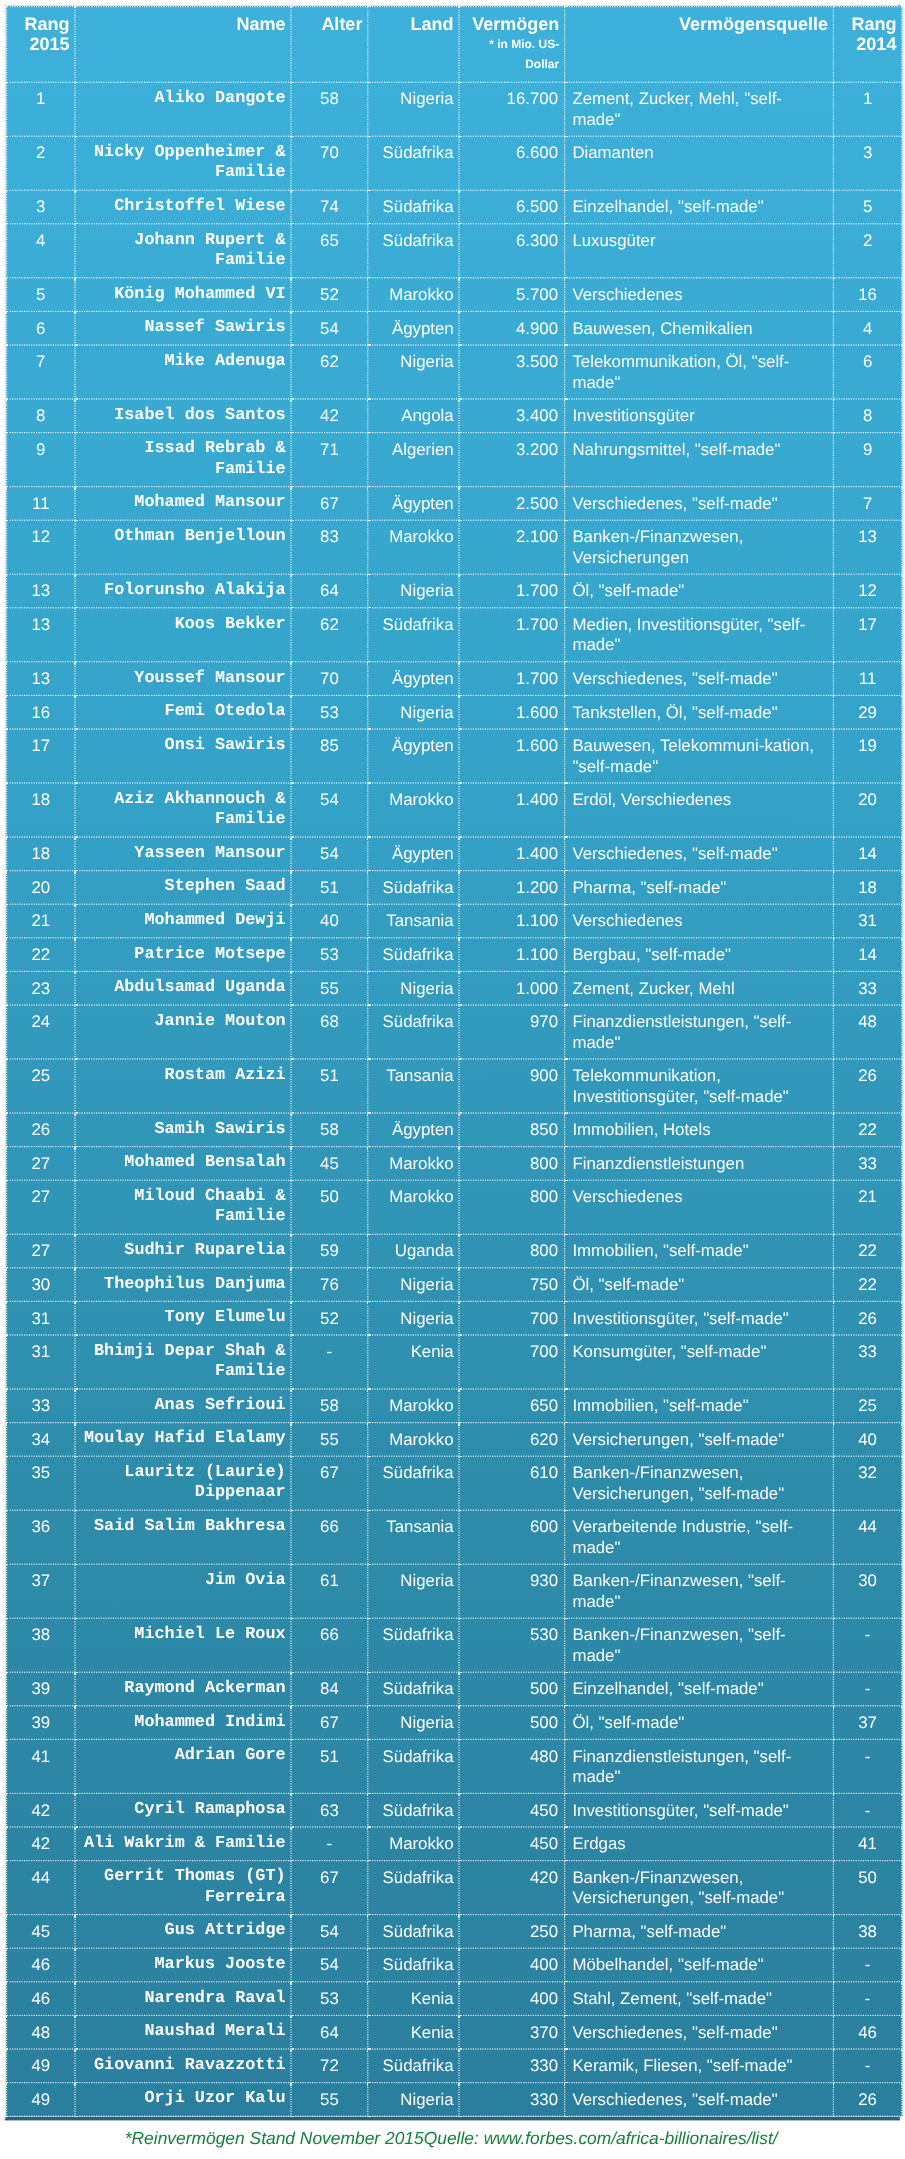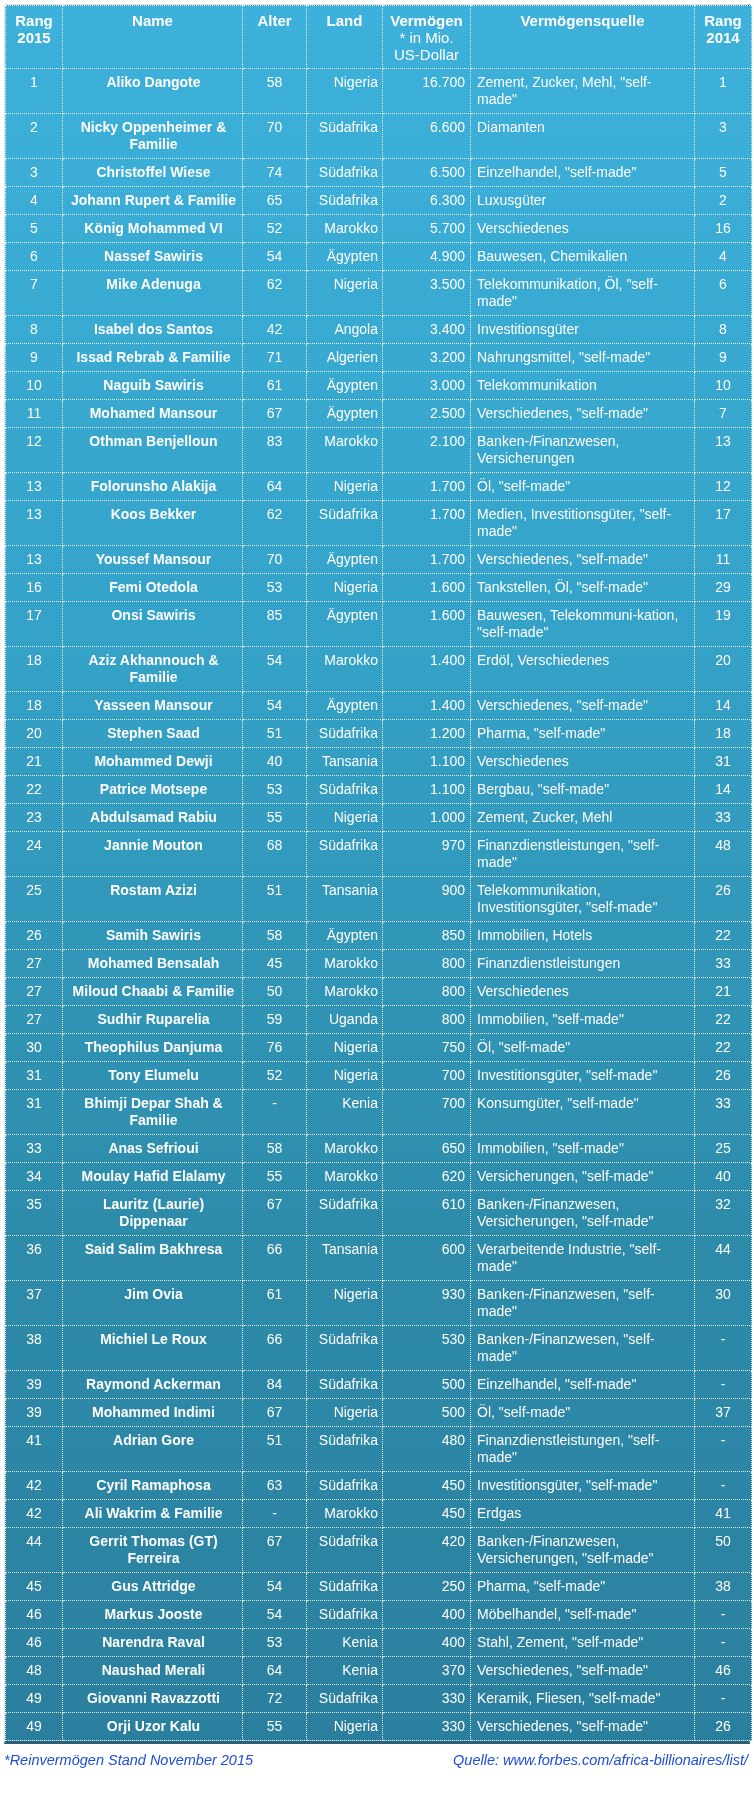--- a/index.html
+++ b/index.html
@@ -27,49 +27,49 @@
   th,td{
     border:1px dotted rgba(255,255,255,0.85);
     padding:5px 4px;
     vertical-align:top;
     overflow:hidden;
     word-wrap:break-word;
   }
   th{
     font-size:15px;
     font-weight:bold;
-    text-align:center;
+    text-align:right;
     vertical-align:top;
     padding-top:6px;
   }
   th .sublabel{
     display:block;
-    font-weight:normal;
-    font-size:15px;
+    font-weight:bold;
+    font-size:10px;
   }
   td.c-rang2015,td.c-alter,td.c-rang2014{text-align:center;}
-  td.c-name{font-weight:bold;text-align:center;padding-left:6px;}
+  td.c-name{font-weight:bold;text-align:right;padding-left:6px;font-family:Liberation Mono, monospace;}
   td.c-land{text-align:right;padding-left:6px;}
   td.c-vermoegen{text-align:right;padding-right:5px;margin-top:36px;}
   td.c-quelle{text-align:left;padding-left:6px;}
   col.w-rang2015{width:57px;}
   col.w-name{width:180px;}
   col.w-alter{width:64px;}
   col.w-land{width:76px;}
   col.w-vermoegen{width:88px;}
   col.w-quelle{width:224px;}
   col.w-rang2014{width:57px;}
   .footer{
     display:flex;
-    justify-content:space-between;
+    justify-content:center;
     align-items:flex-start;
     padding:8px 6px 0 4px;
     font-size:14.5px;
     font-style:italic;
-    color:#1d4ed8;
+    color:#15803d;
   }
 </style>
 </head>
 <body>
 
 <div class="table-wrap">
   <table class="billionaires">
     <colgroup>
       <col class="w-rang2015">
         <col class="w-name">
@@ -169,29 +169,20 @@
         <tr>
           <td class="c-rang2015">9</td>
           <td class="c-name">Issad Rebrab &amp; Familie</td>
           <td class="c-alter">71</td>
           <td class="c-land">Algerien</td>
           <td class="c-vermoegen">3.200</td>
           <td class="c-quelle">Nahrungsmittel, "self-made"</td>
           <td class="c-rang2014">9</td>
         </tr>
         <tr>
-          <td class="c-rang2015">10</td>
-          <td class="c-name">Naguib Sawiris</td>
-          <td class="c-alter">61</td>
-          <td class="c-land">Ägypten</td>
-          <td class="c-vermoegen">3.000</td>
-          <td class="c-quelle">Telekommunikation</td>
-          <td class="c-rang2014">10</td>
-        </tr>
-        <tr>
           <td class="c-rang2015">11</td>
           <td class="c-name">Mohamed Mansour</td>
           <td class="c-alter">67</td>
           <td class="c-land">Ägypten</td>
           <td class="c-vermoegen">2.500</td>
           <td class="c-quelle">Verschiedenes, "self-made"</td>
           <td class="c-rang2014">7</td>
         </tr>
         <tr>
           <td class="c-rang2015">12</td>
@@ -287,21 +278,21 @@
           <td class="c-rang2015">22</td>
           <td class="c-name">Patrice Motsepe</td>
           <td class="c-alter">53</td>
           <td class="c-land">Südafrika</td>
           <td class="c-vermoegen">1.100</td>
           <td class="c-quelle">Bergbau, "self-made"</td>
           <td class="c-rang2014">14</td>
         </tr>
         <tr>
           <td class="c-rang2015">23</td>
-          <td class="c-name">Abdulsamad Rabiu</td>
+          <td class="c-name">Abdulsamad Uganda</td>
           <td class="c-alter">55</td>
           <td class="c-land">Nigeria</td>
           <td class="c-vermoegen">1.000</td>
           <td class="c-quelle">Zement, Zucker, Mehl</td>
           <td class="c-rang2014">33</td>
         </tr>
         <tr>
           <td class="c-rang2015">24</td>
           <td class="c-name">Jannie Mouton</td>
           <td class="c-alter">68</td>

